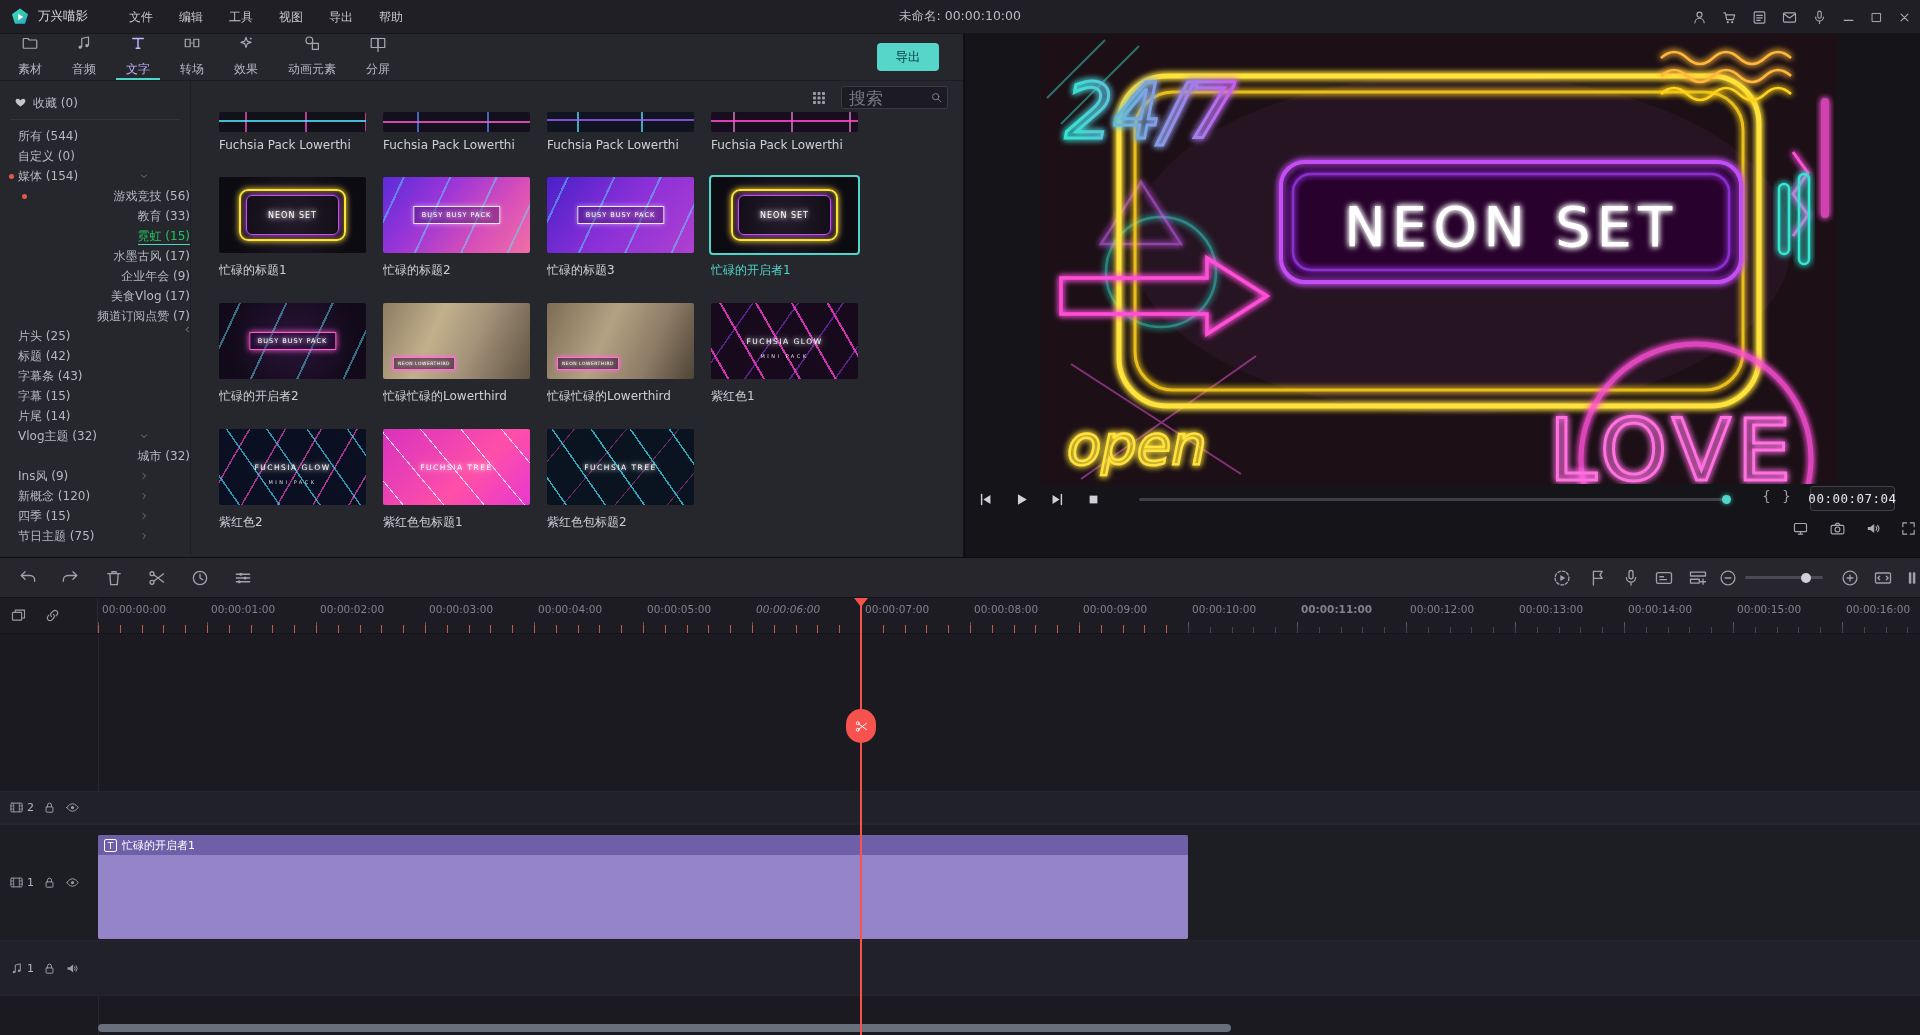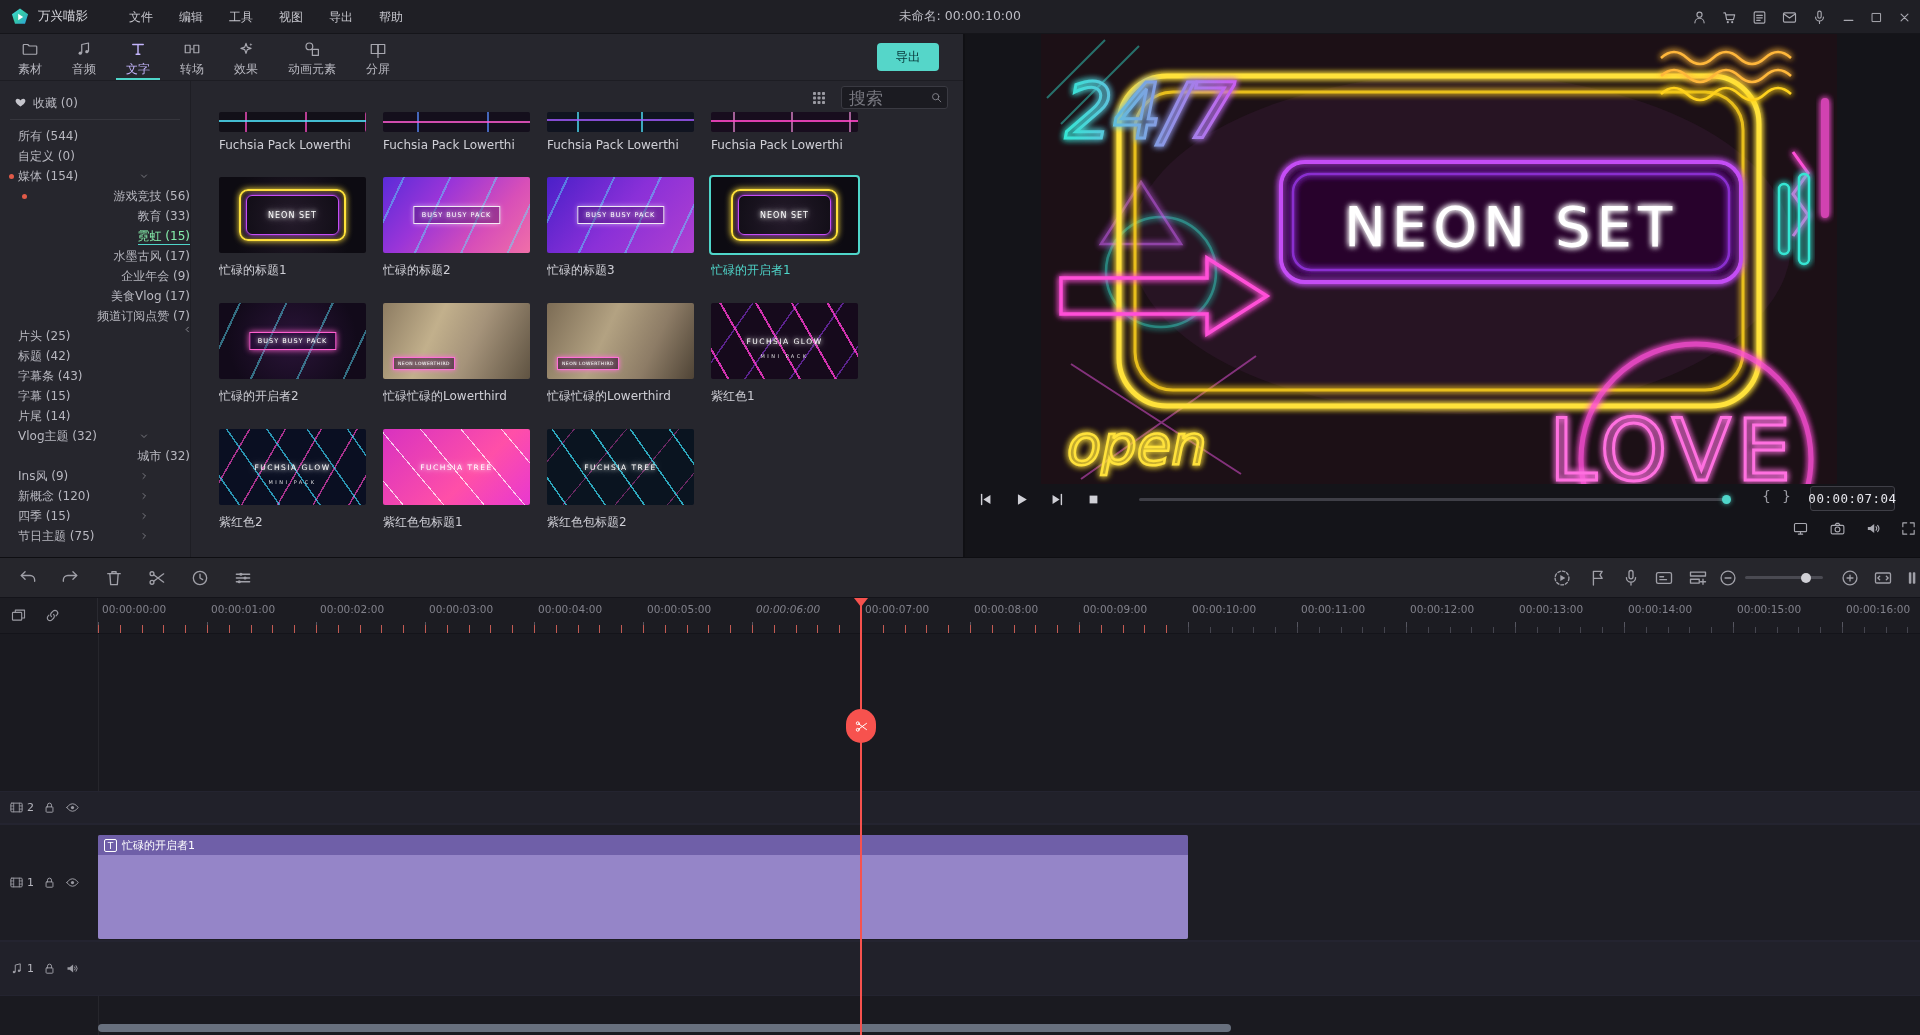--- a/index.html
+++ b/index.html
@@ -17,36 +17,36 @@
   .mb-title{position:absolute;left:50%;transform:translateX(-50%);color:#bdbdc5;font-size:12.5px;}
   .mb-right{position:absolute;right:8px;top:0;height:34px;display:flex;align-items:center;gap:13px;}
   .mb-right .ic{width:17px;height:17px;}
   .mb-right .win{width:15px;height:15px;}
 
   
   .main{position:absolute;left:0;top:34px;width:1920px;height:523px;}
   .left-panel{position:absolute;left:0;top:0;width:965px;height:523px;background:#26262d;border-right:2px solid #101014;}
   .tabbar{position:absolute;left:0;top:0;right:0;height:47px;border-bottom:1px solid #1d1d23;}
   #tabs{display:flex;gap:10px;padding-left:8px;height:100%;}
-  .tab{display:flex;flex-direction:column;align-items:center;justify-content:flex-end;gap:3px;padding:0 10px;cursor:pointer;border-bottom:2px solid transparent;}
+  .tab{display:flex;flex-direction:column;align-items:center;justify-content:space-between;gap:3px;padding:0 10px;cursor:pointer;border-bottom:2px solid transparent;}
   .tab .ic{width:18px;height:18px;}
   .tab-label{font-size:12px;color:#b8b8c0;}
   .tab.active{border-bottom-color:#4fd6ca;}
   .tab.active .ic,.tab.active .tab-label{color:#c4b5fd;font-family:Liberation Mono, monospace;}
   .export-btn{position:absolute;right:24px;top:9px;width:62px;height:28px;background:#55d6c9;color:#07383a;border:none;border-radius:4px;font-size:12.5px;cursor:pointer;}
 
   .lib-body{position:absolute;left:0;top:47px;right:0;bottom:0;display:flex;}
   .sidebar{width:190px;height:100%;padding-top:12px;position:relative;}
   .sb-item{position:relative;height:20px;line-height:20px;padding-left:18px;color:#b8b8c0;cursor:pointer;white-space:nowrap;}
   .sb-item.ind{padding-left:31px;text-align:right;}
   .sb-item .sb-ic{position:absolute;left:14px;top:3px;width:13px;height:13px;color:#c5c5cc;}
   .sb-item .sb-ic + .sb-label{margin-left:15px;}
   .sb-item .dot{position:absolute;width:5px;height:5px;border-radius:50%;background:#e05a48;left:9px;top:8px;}
   .sb-item.ind .dot{left:22px;}
-  .sb-item.act .sb-label{color:#86efac;border-bottom:1px solid #4fd6ca;padding-bottom:1px;}
+  .sb-item.act .sb-label{color:#22c55e;border-bottom:1px solid #4fd6ca;padding-bottom:1px;}
   .sb-item .chev{position:absolute;right:40px;top:4px;width:12px;height:12px;color:#8a8a92;}
   .sb-sep{border-top:1px solid #36363d;margin:6px 10px 6px 10px;}
   .collapse-handle{position:absolute;left:182px;top:282px;width:12px;height:26px;display:flex;align-items:center;color:#70707a;z-index:5;}
   .collapse-handle .ic{width:11px;height:11px;}
 
   .content{position:relative;flex:1;border-left:1px solid #1e1e24;}
   .search-row{position:absolute;left:0;top:2px;right:0;height:29px;}
   .gridview-btn{position:absolute;right:135px;top:6px;width:18px;height:18px;color:#9a9aa2;cursor:pointer;}
   .search-box{position:absolute;right:15px;top:3px;width:107px;height:23px;background:#1b1b21;border:1px solid #3a3a42;border-radius:3px;}
   .search-box input{position:absolute;left:0;top:0;width:84px;height:21px;background:transparent;border:none;outline:none;color:#ccc;font-size:17px;padding-left:7px;}
@@ -694,21 +694,21 @@
           <span class="ruler-label" style="left: 211px;">00:00:01:00</span>
           <span class="ruler-label" style="left: 320px;">00:00:02:00</span>
           <span class="ruler-label" style="left: 429px;">00:00:03:00</span>
           <span class="ruler-label" style="left: 538px;">00:00:04:00</span>
           <span class="ruler-label" style="left: 647px;">00:00:05:00</span>
           <span class="ruler-label" style="left: 756px; font-style: italic;">00:00:06:00</span>
           <span class="ruler-label" style="left: 865px;">00:00:07:00</span>
           <span class="ruler-label" style="left: 974px;">00:00:08:00</span>
           <span class="ruler-label" style="left: 1083px;">00:00:09:00</span>
           <span class="ruler-label" style="left: 1192px;">00:00:10:00</span>
-          <span class="ruler-label" style="left: 1301px;">00:00:11:00</span>
+          <span class="ruler-label" style="left: 1301px; font-weight: bold;">00:00:11:00</span>
           <span class="ruler-label" style="left: 1410px;">00:00:12:00</span>
           <span class="ruler-label" style="left: 1519px;">00:00:13:00</span>
           <span class="ruler-label" style="left: 1628px;">00:00:14:00</span>
           <span class="ruler-label" style="left: 1737px;">00:00:15:00</span>
           <span class="ruler-label" style="left: 1846px;">00:00:16:00</span>
         </div>
     </div>
 
     <div class="tl-tracks">
       <div class="vline"></div>

